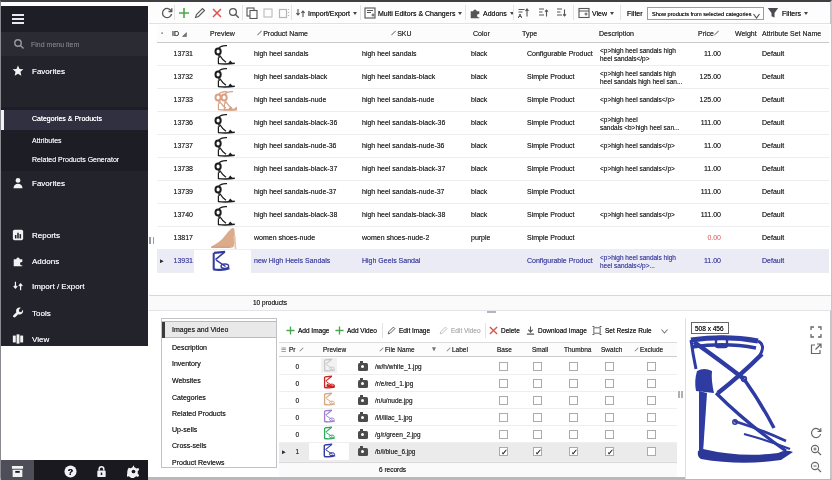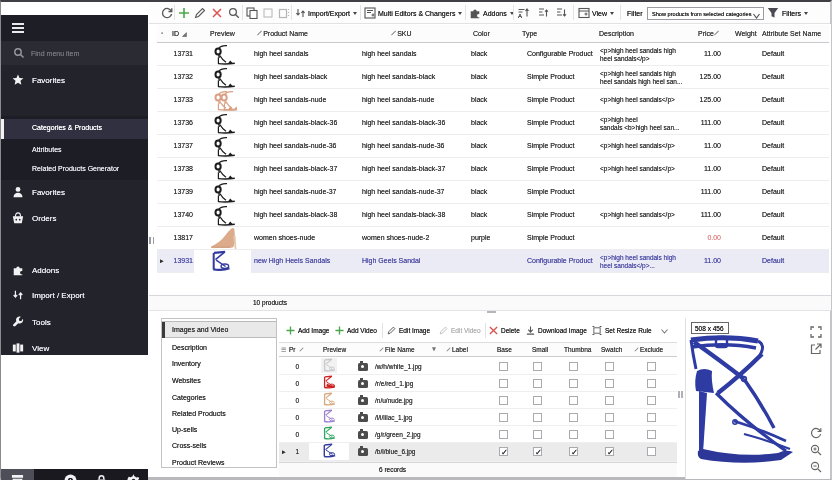--- a/index.html
+++ b/index.html
@@ -2,21 +2,21 @@
 <html><head>
 <meta charset="utf-8">
 <style>
 * { margin:0; padding:0; box-sizing:border-box; }
 html,body { width:832px; height:480px; overflow:hidden; background:#fff; }
 body { font-family:"Liberation Sans", sans-serif; text-shadow:0 0 0.55px currentColor; }
 #win { filter:blur(0.45px); position:absolute; left:0; top:0; width:832px; height:480px;
   border-top:2px solid #3f3f44; border-bottom:3px solid #b9b9bd;
   border-right:2px solid #c5c5c9; border-left:1px solid #8a8a90; background:#fff; }
 
-#sidebar { position:absolute; left:0; top:13px; width:147px; height:340px; background:#23232c; }
+#sidebar { position:absolute; left:0; top:4px; width:147px; height:340px; background:#23232c; }
 #sb-top { position:absolute; left:0; top:0; width:147px; height:26px; background:#1e1e27; }
 #hamburger div { position:absolute; left:11px; width:12px; height:2px; background:#e9e9ee; }
 #sb-search { position:absolute; left:0; top:26px; width:147px; height:24px; background:#2b2b34; color:#74747e; font-size:7px; }
 #sb-search span.ph { position:absolute; left:30px; top:9px; }
 .sb-item { position:absolute; left:0; width:147px; height:22px; color:#ececf2; font-size:8px; }
 .sb-item .txt { position:absolute; left:31px; top:6px; }
 .sb-sub { position:absolute; left:0; width:147px; height:19px; color:#e6e6ee; font-size:7px; }
 .sb-sub .txt { position:absolute; left:31px; top:5px; }
 #sb-submenu { position:absolute; left:0; top:101px; width:147px; height:64px; background:#1d1d26; }
 #sb-sel { position:absolute; left:0; top:3px; width:147px; height:20px; background:#303040; }
@@ -126,28 +126,28 @@
           <span class="txt">Related Products Generator</span>
         </div>
     </div>
     <div class="sb-item" style="top:167px">
       <svg class="sb-ico" viewBox="0 0 14 14">
           <circle cx="7" cy="4" r="2.8" fill="#f2f2f4"></circle>
           <path d="M1.8 13 c0-3.2 2.3-5.2 5.2-5.2 s5.2 2 5.2 5.2 Z" fill="#f2f2f4"></path>
         </svg>
       <span class="txt">Favorites</span>
     </div>
-    <div class="sb-item" style="top:193px">
+    <div class="sb-item" style="top:219px">
       <svg class="sb-ico" viewBox="0 0 14 14">
-          <path d="M1 5 h12 l-1.6 8 h-8.8 Z" fill="#f2f2f4"></path>
-          <path d="M4 5.5 C4 2 5.5 1 7 1 C8.5 1 10 2 10 5.5" fill="none" stroke="#f2f2f4" stroke-width="1.3"></path>
-          <circle cx="5" cy="9" r="1" fill="#23232c"></circle>
-          <circle cx="9" cy="9" r="1" fill="#23232c"></circle>
-        </svg>
-      <span class="txt">Orders</span>
+          <rect x="1" y="1" width="12" height="12" rx="2" fill="#f2f2f4"></rect>
+          <rect x="3.4" y="7" width="1.8" height="4" fill="#23232c"></rect>
+          <rect x="6.1" y="4.4" width="1.8" height="6.6" fill="#23232c"></rect>
+          <rect x="8.8" y="6" width="1.8" height="5" fill="#23232c"></rect>
+        </svg>
+      <span class="txt">Reports</span>
     </div>
     <div class="sb-item" style="top:245px">
       <svg class="sb-ico" viewBox="0 0 14 14">
           <path d="M2 5 h3 a2 2 0 1 1 4 0 h3 v3.2 a2 2 0 1 0 0 3.8 V13 H2 Z" fill="#f2f2f4"></path>
         </svg>
       <span class="txt">Addons</span>
     </div>
     <div class="sb-item" style="top:270px">
       <svg class="sb-ico" viewBox="0 0 14 14">
           <path d="M4 2 v7 M2 7 l2 2.4 L6 7" fill="none" stroke="#f2f2f4" stroke-width="1.4"></path>

